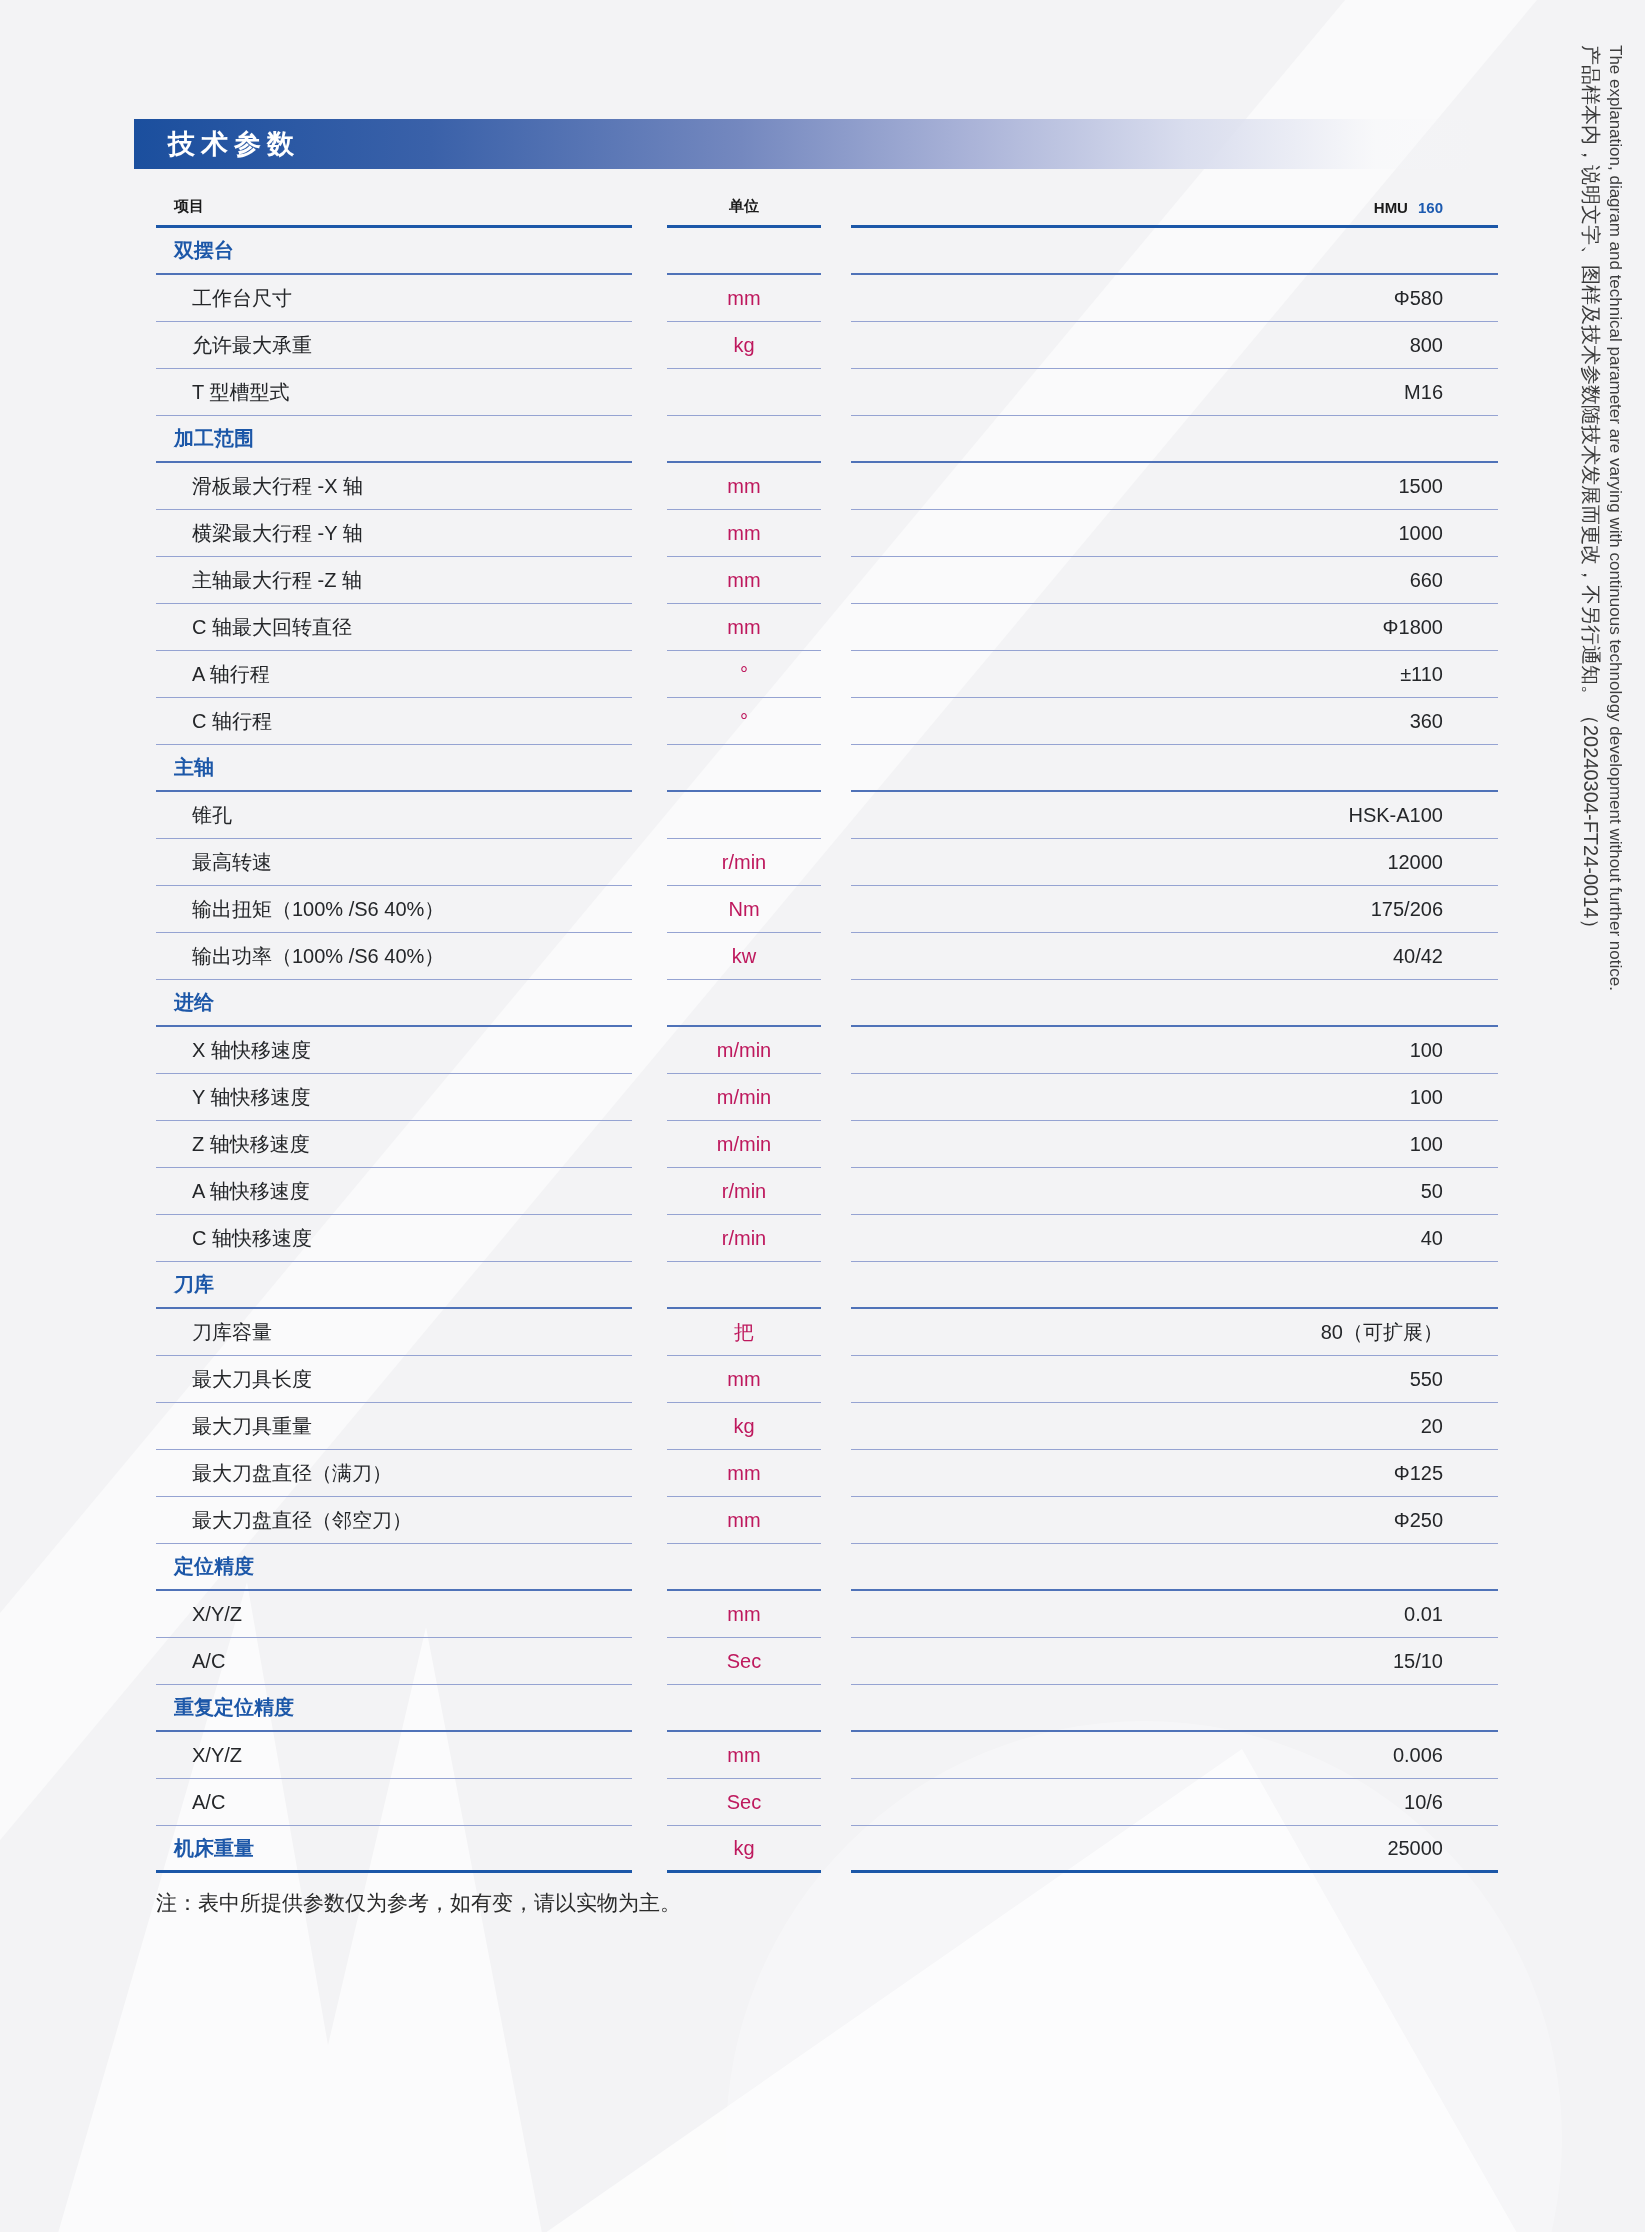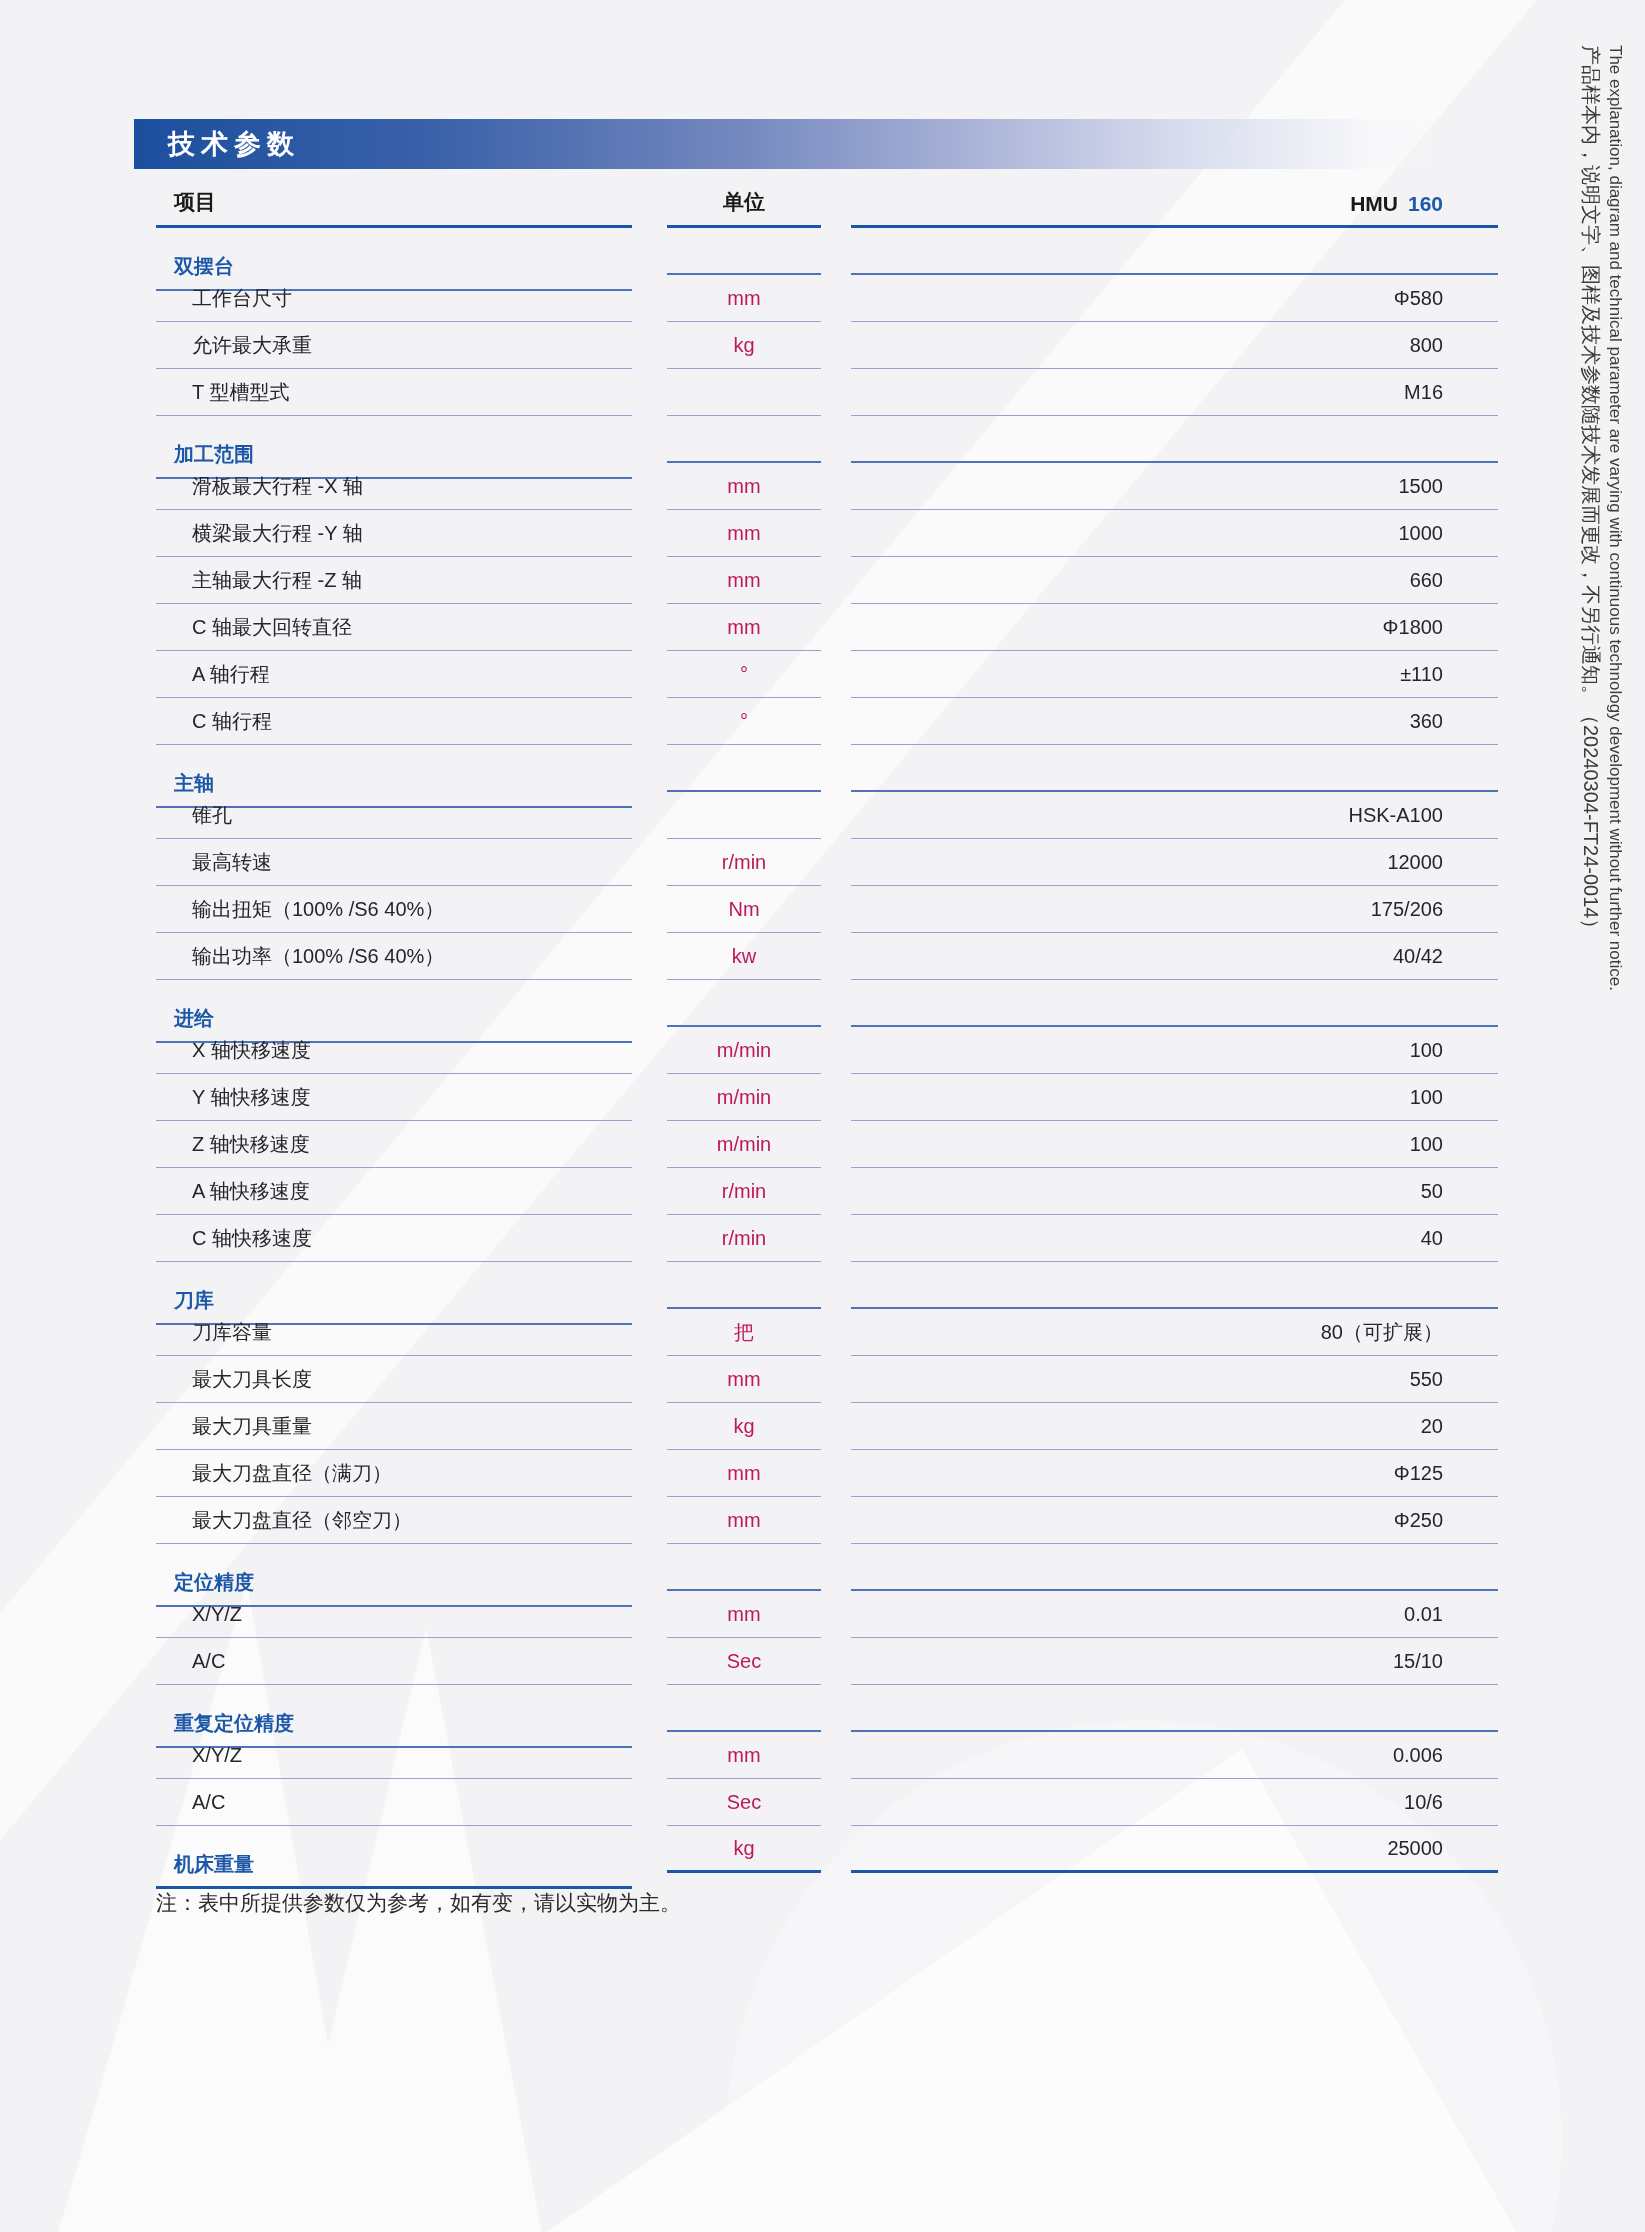--- a/index.html
+++ b/index.html
@@ -32,35 +32,35 @@
     margin:0;padding:0 0 0 34px;
     font-size:27px;font-weight:600;color:#ffffff;
     letter-spacing:6px;line-height:50px;
   }
   
   .spec-table{position:absolute;left:156px;top:169px;width:1341px;}
   .grid-row{display:grid;grid-template-columns:476px 35px 154px 30px 647px;}
   .thead{height:59px;}
   .thead .c{display:flex;align-items:flex-end;padding-bottom:9px;
     border-bottom:3px solid #1b57a8;height:100%;box-sizing:border-box;
-    font-size:21px;font-weight:bold;color:#1a1a1a;}
+    font-size:15px;font-weight:bold;color:#1a1a1a;}
   .thead .sp{border-bottom:none;}
   .thead .c-item{padding-left:18px;}
   .thead .c-unit{justify-content:center;}
   .thead .c-model{justify-content:flex-end;padding-right:55px;}
   .model-number{color:#1c5ab0;margin-left:10px;}
   .row{height:47px;}
   .row .c{display:flex;align-items:center;height:100%;box-sizing:border-box;
     border-bottom:1.5px solid #95a3d2;font-size:20px;}
   .row .sp{border-bottom:none;}
   .row.section .c{border-bottom:2px solid #4f72b8;}
   .row.total .c{border-bottom:3px solid #1b57a8;}
   .row .label{padding-left:36px;color:#242629;}
   .row.section .label,.row.total .label{
-    padding-left:18px;font-weight:bold;color:#1c57a8;margin-top:16px;}
+    padding-left:18px;font-weight:bold;color:#1c57a8;}
   .row .unit{justify-content:center;color:#be185d;}
   .row .value{justify-content:flex-end;padding-right:55px;color:#242629;}
   
   .note{position:absolute;left:156px;top:1889px;font-size:21px;color:#2a2a2a;}
   
   .side-disclaimer{
     position:absolute;left:1628px;top:45px;width:1194px;
     transform:rotate(90deg);transform-origin:0 0;
     line-height:25px;white-space:nowrap;
   }

